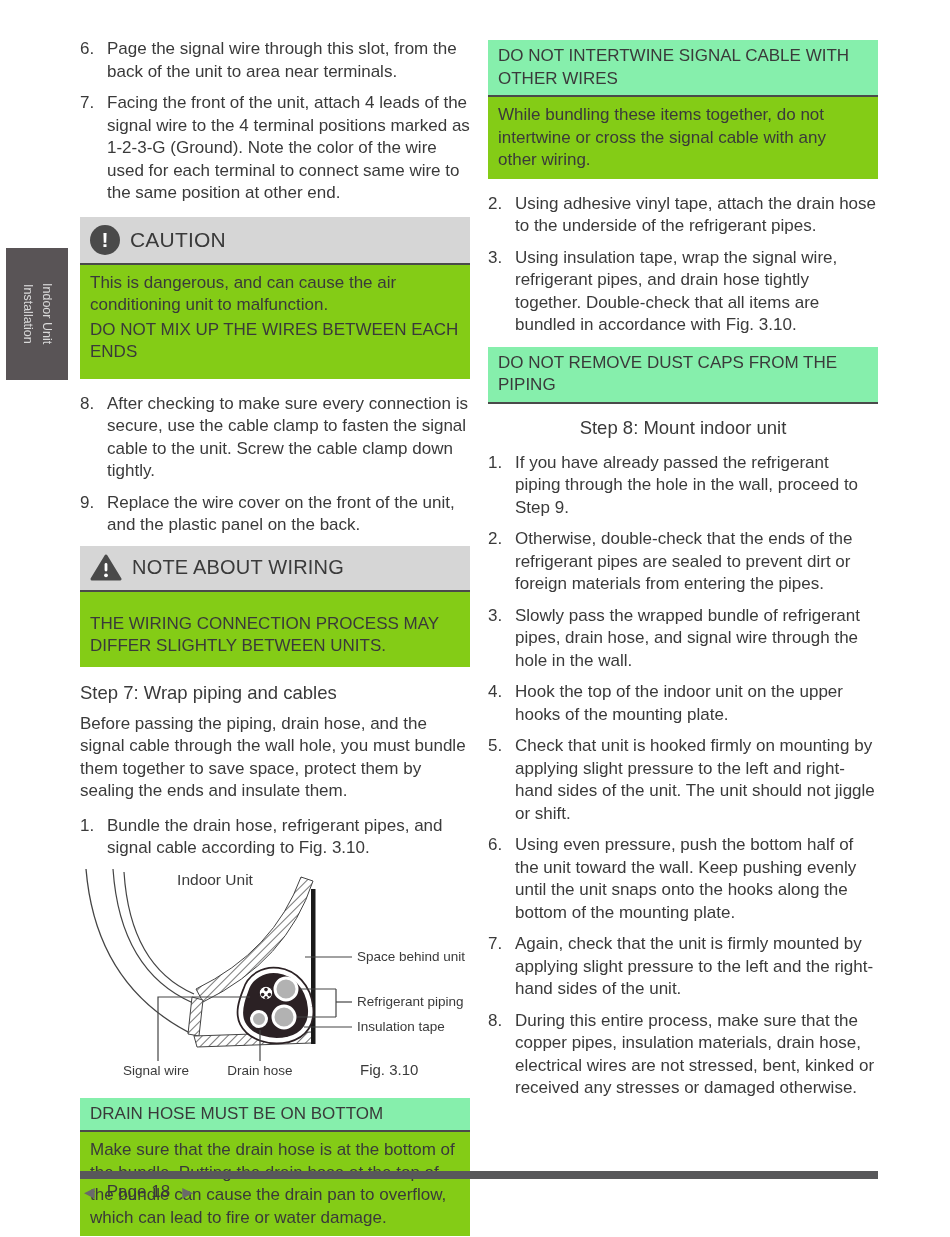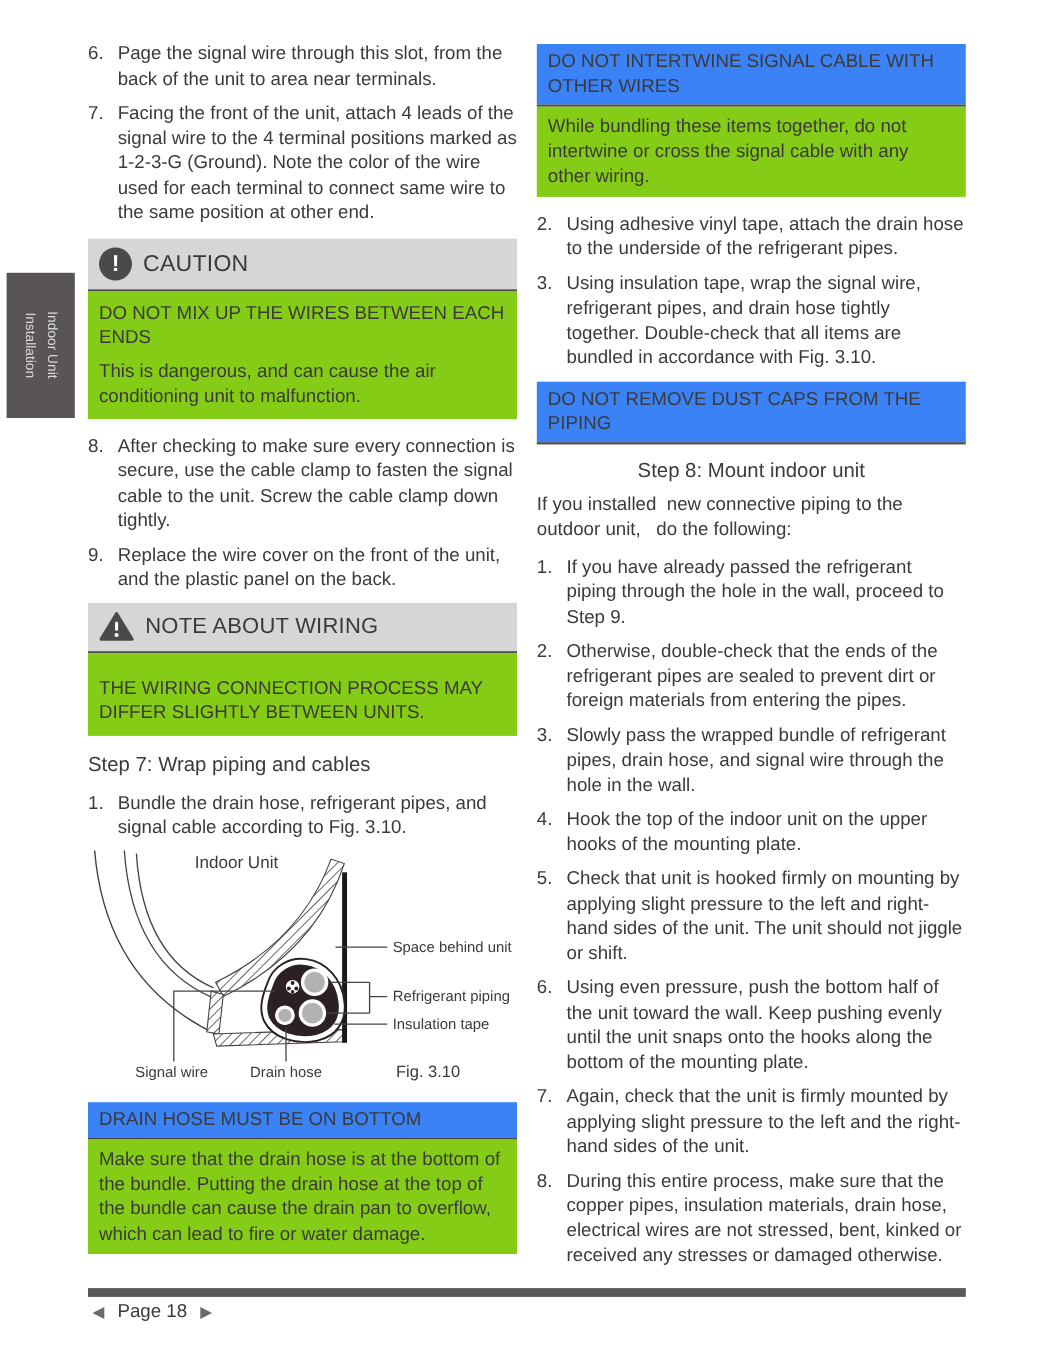--- a/index.html
+++ b/index.html
@@ -15,21 +15,21 @@
   .li{position:relative;padding-left:27px;margin:0 0 9px 0;font-size:17px;line-height:22.5px;}
   .li .num{position:absolute;left:0;top:0;}
 
   p.para{margin:0 0 10px 0;font-size:17px;line-height:22.5px;}
   .prewrap{white-space:pre-wrap;}
 
   h2.step{font-size:18.5px;font-weight:normal;margin:14px 0 8px 0;line-height:24px;}
 
   
   .notice{margin:12px 0 12px 0;}
-  .notice-header{background:#3b82f6;padding:5px 10px;font-size:17px;line-height:22.5px;}
+  .notice-header{background:#86efac;padding:5px 10px;font-size:17px;line-height:22.5px;}
   .notice-divider{height:2px;background:#4a4a4a;}
   .notice-body{background:#84cc16;padding:7px 10px;font-size:17px;line-height:22.5px;}
   .notice-body .nb-heading{margin:2px 0 8px 0;}
   .icon-header{background:#d6d6d6;display:flex;align-items:center;gap:10px;padding:8px 10px;}
   .icon-header .hdr-title{font-size:21px;letter-spacing:0.2px;}
 
   .excl-circle{width:30px;height:30px;border-radius:50%;background:#4a4a4a;color:#ffffff;
     display:flex;align-items:center;justify-content:center;font-weight:bold;font-size:21px;line-height:1;}
 
   
@@ -70,22 +70,22 @@
     <span>Facing the front of the unit, attach 4 leads of the signal wire to the 4 terminal positions marked as 1-2-3-G (Ground). Note the color of the wire used for each terminal to connect same wire to the same position at other end.</span>
   </div>
 
   <div class="notice">
     <div class="icon-header">
       <span class="excl-circle">!</span>
       <span class="hdr-title">CAUTION</span>
     </div>
     <div class="notice-divider"></div>
     <div class="notice-body">
+      <p class="para" style="margin-bottom:2px;">This is dangerous, and can cause the air conditioning unit to malfunction.</p>
       <p class="para nb-heading">DO NOT MIX UP THE WIRES BETWEEN EACH ENDS</p>
-      <p class="para" style="margin-bottom:2px;">This is dangerous, and can cause the air conditioning unit to malfunction.</p>
     </div>
   </div>
 
   <div class="li" style="margin-top:14px;">
     <span class="num">8.</span>
     <span>After checking to make sure every connection is secure, use the cable clamp to fasten the signal cable to the unit. Screw the cable clamp down tightly.</span>
   </div>
   <div class="li">
     <span class="num">9.</span>
     <span>Replace the wire cover on the front of the unit, and the plastic panel on the back.</span>
@@ -102,20 +102,21 @@
       </span>
       <span class="hdr-title" style="font-size:20px;">NOTE ABOUT WIRING</span>
     </div>
     <div class="notice-divider"></div>
     <div class="notice-body">
       <p class="para" style="margin:14px 0 2px 0;">THE WIRING CONNECTION PROCESS MAY DIFFER SLIGHTLY BETWEEN UNITS.</p>
     </div>
   </div>
 
   <h2 class="step">Step 7: Wrap piping and cables</h2>
+  <p class="para">Before passing the piping, drain hose, and the signal cable through the wall hole, you must bundle them together to save space, protect them by sealing the ends and insulate them.</p>
 
   <div class="li" style="margin-top:12px;">
     <span class="num">1.</span>
     <span>Bundle the drain hose, refrigerant pipes, and signal cable according to Fig. 3.10.</span>
   </div>
 
   <div class="figure">
     <svg width="390" height="215" viewBox="0 0 390 215">
       <defs>
         <pattern id="hatch" patternUnits="userSpaceOnUse" width="6" height="6" patternTransform="rotate(45)">
@@ -191,21 +192,20 @@
     <span class="num">3.</span>
     <span>Using insulation tape, wrap the signal wire, refrigerant pipes, and drain hose tightly together. Double-check that all items are bundled in accordance with Fig. 3.10.</span>
   </div>
 
   <div class="notice" style="margin-top:10px;">
     <div class="notice-header">DO NOT REMOVE DUST CAPS FROM THE PIPING</div>
     <div class="notice-divider"></div>
   </div>
 
   <h2 class="step" style="margin-top:2px;text-align:center;">Step 8: Mount indoor unit</h2>
-  <p class="para prewrap">If you installed  new connective piping to the outdoor unit,   do the following:</p>
 
   <div class="li" style="margin-top:12px;">
     <span class="num">1.</span>
     <span>If you have already passed the refrigerant piping through the hole in the wall, proceed to Step 9.</span>
   </div>
   <div class="li">
     <span class="num">2.</span>
     <span>Otherwise, double-check that the ends of the refrigerant pipes are sealed to prevent dirt or foreign materials from entering the pipes.</span>
   </div>
   <div class="li">

